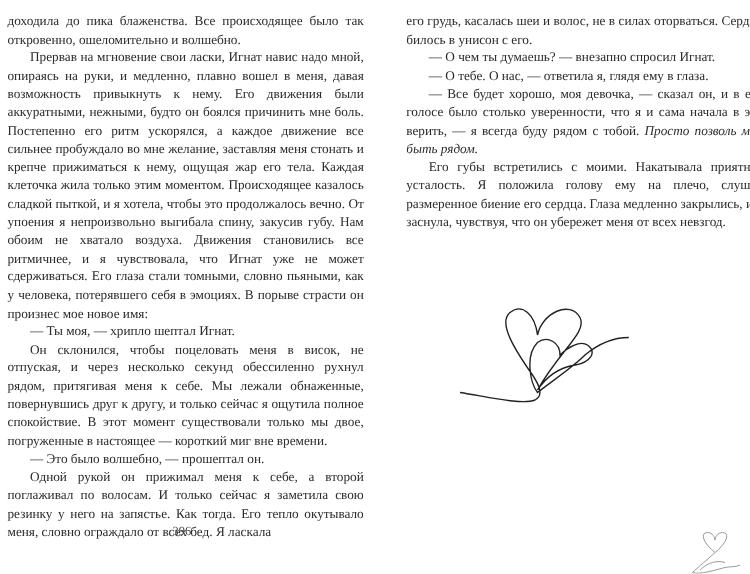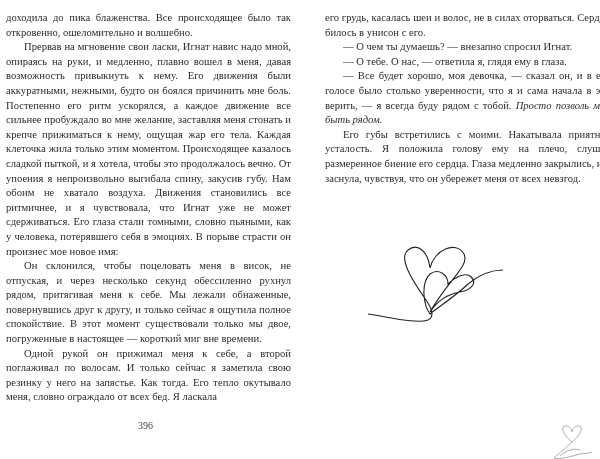--- a/index.html
+++ b/index.html
@@ -18,21 +18,23 @@
   .hearts { position: absolute; left: 68px; top: 228px; width: 135px; height: 90px; }
   .corner { position: absolute; left: 250px; top: 412px; width: 44px; height: 40px; }
 </style>
 </head>
 <body>
 
 <div class="page page-left">
   <div class="text">
     <p class="p noindent">доходила до пика блаженства. Все происходящее было так откровенно, ошеломительно и волшебно.</p>
     <p class="p">Прервав на мгновение свои ласки, Игнат навис надо мной, опираясь на руки, и медленно, плавно вошел в меня, давая возможность привыкнуть к нему. Его движения были аккуратными, нежными, будто он боялся причинить мне боль. Постепенно его ритм ускорялся, а каждое движение все сильнее пробуждало во мне желание, заставляя меня стонать и крепче прижиматься к нему, ощущая жар его тела. Каждая клеточка жила только этим моментом. Происходящее казалось сладкой пыткой, и я хотела, чтобы это продолжалось вечно. От упоения я непроизвольно выгибала спину, закусив губу. Нам обоим не хватало воздуха. Движения становились все ритмичнее, и я чувствовала, что Игнат уже не может сдерживаться. Его глаза стали томными, словно пьяными, как у человека, потерявшего себя в эмоциях. В порыве страсти он произнес мое новое имя:</p>
+    <p class="p">— Ты моя, — хрипло шептал Игнат.</p>
     <p class="p">Он склонился, чтобы поцеловать меня в висок, не отпуская, и через несколько секунд обессиленно рухнул рядом, притягивая меня к себе. Мы лежали обнаженные, повернувшись друг к другу, и только сейчас я ощутила полное спокойствие. В этот момент существовали только мы двое, погруженные в настоящее — короткий миг вне времени.</p>
+    <p class="p">— Это было волшебно, — прошептал он.</p>
     <p class="p">Одной рукой он прижимал меня к себе, а второй поглаживал по волосам. И только сейчас я заметила свою резинку у него на запястье. Как тогда. Его тепло окутывало меня, словно ограждало от всех бед. Я ласкала</p>
   </div>
   <div class="page-number">396</div>
 </div>
 
 <div class="page page-right">
   <div class="text">
     <p class="p noindent">его грудь, касалась шеи и волос, не в силах оторваться. Сердце билось в унисон с его.</p>
     <p class="p">— О чем ты думаешь? — внезапно спросил Игнат.</p>
     <p class="p">— О тебе. О нас, — ответила я, глядя ему в глаза.</p>

